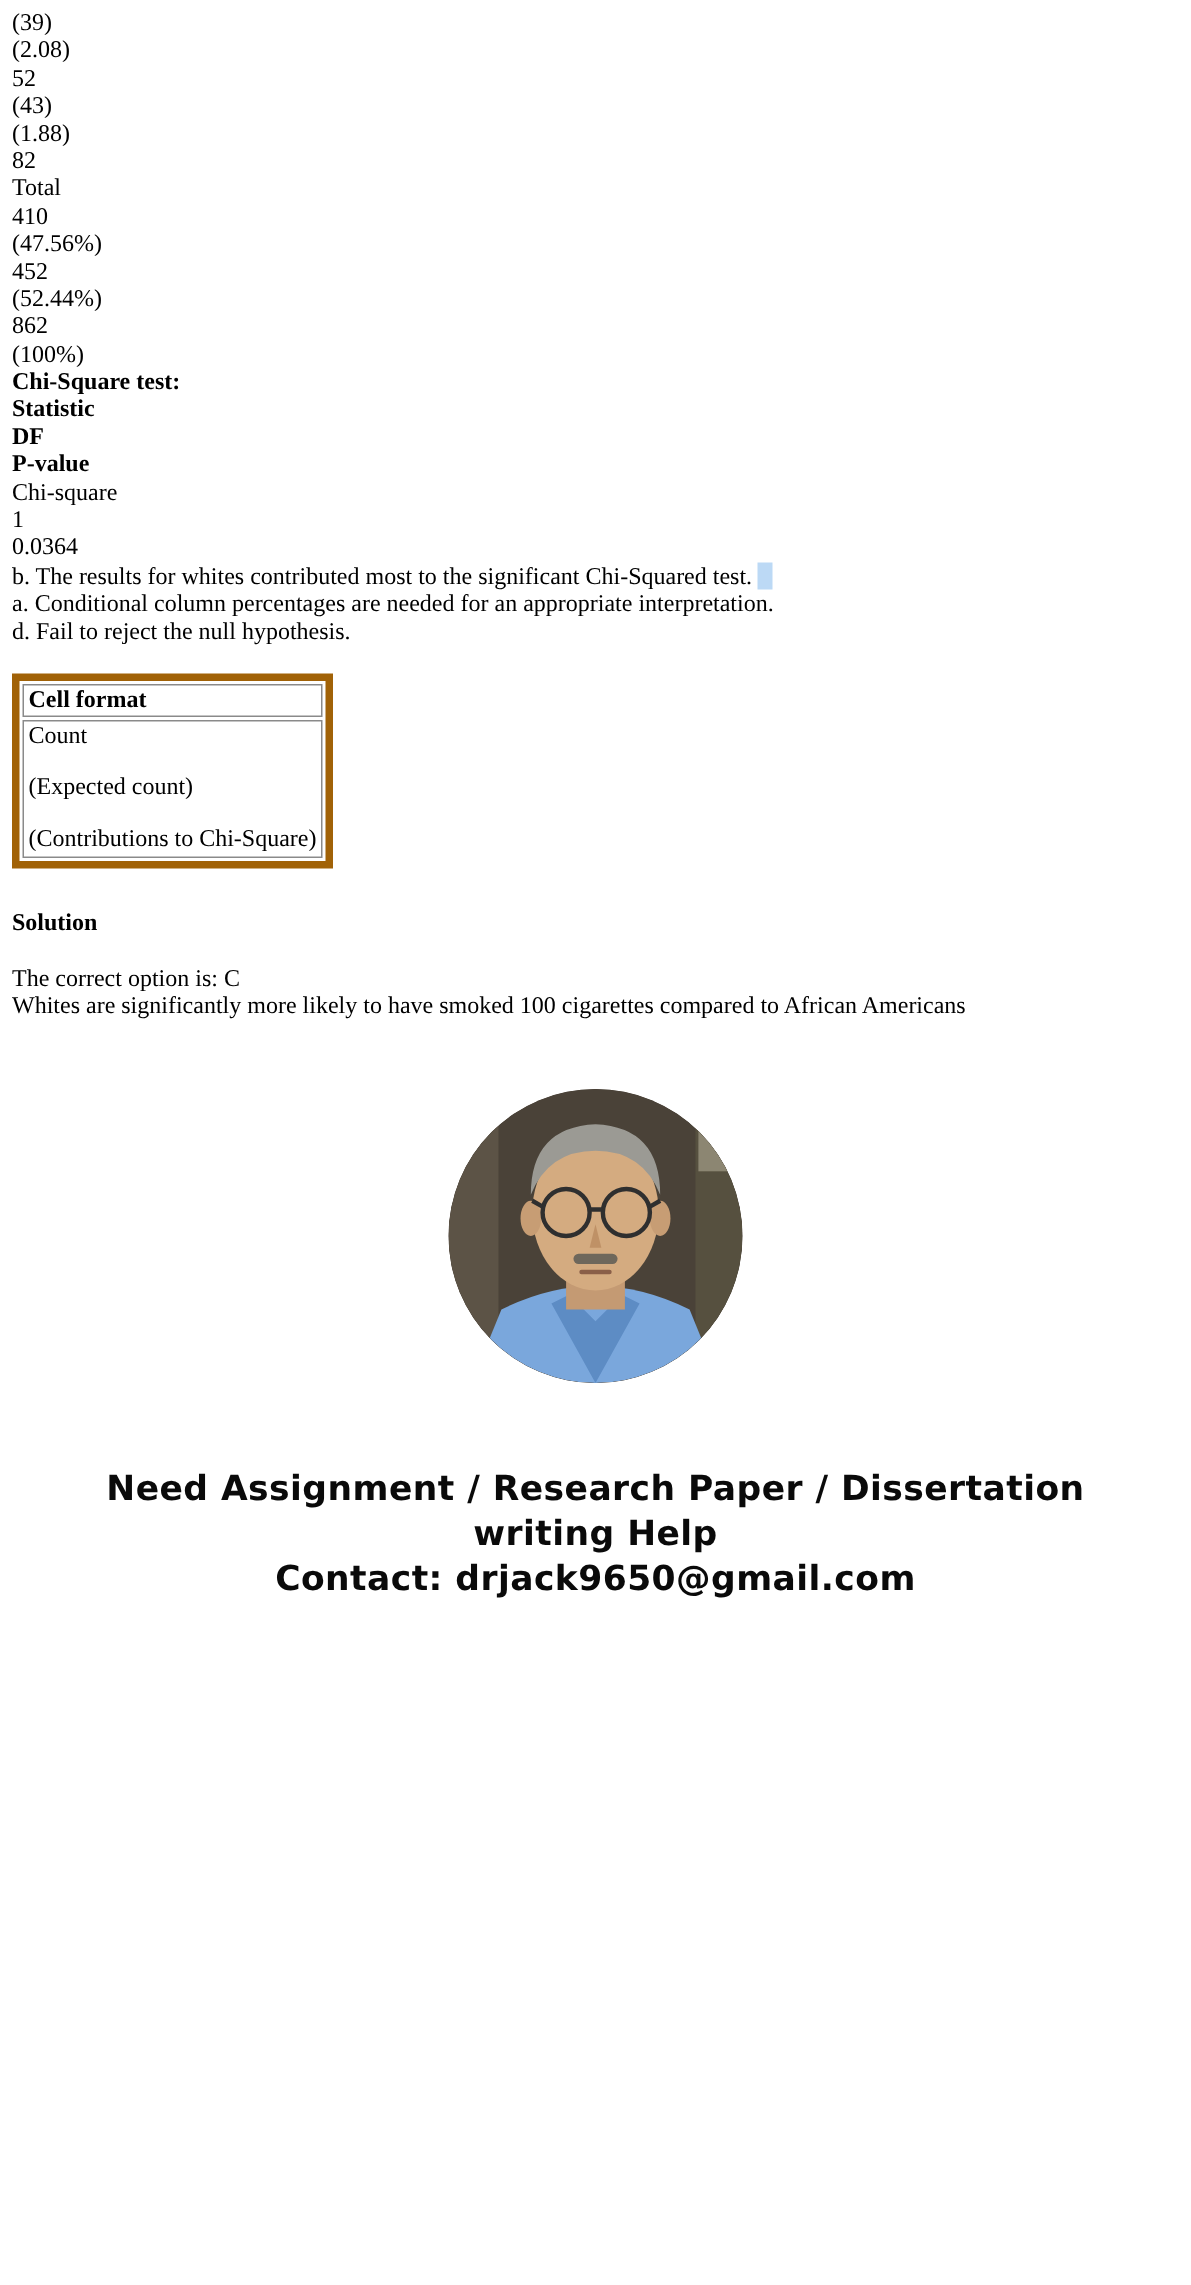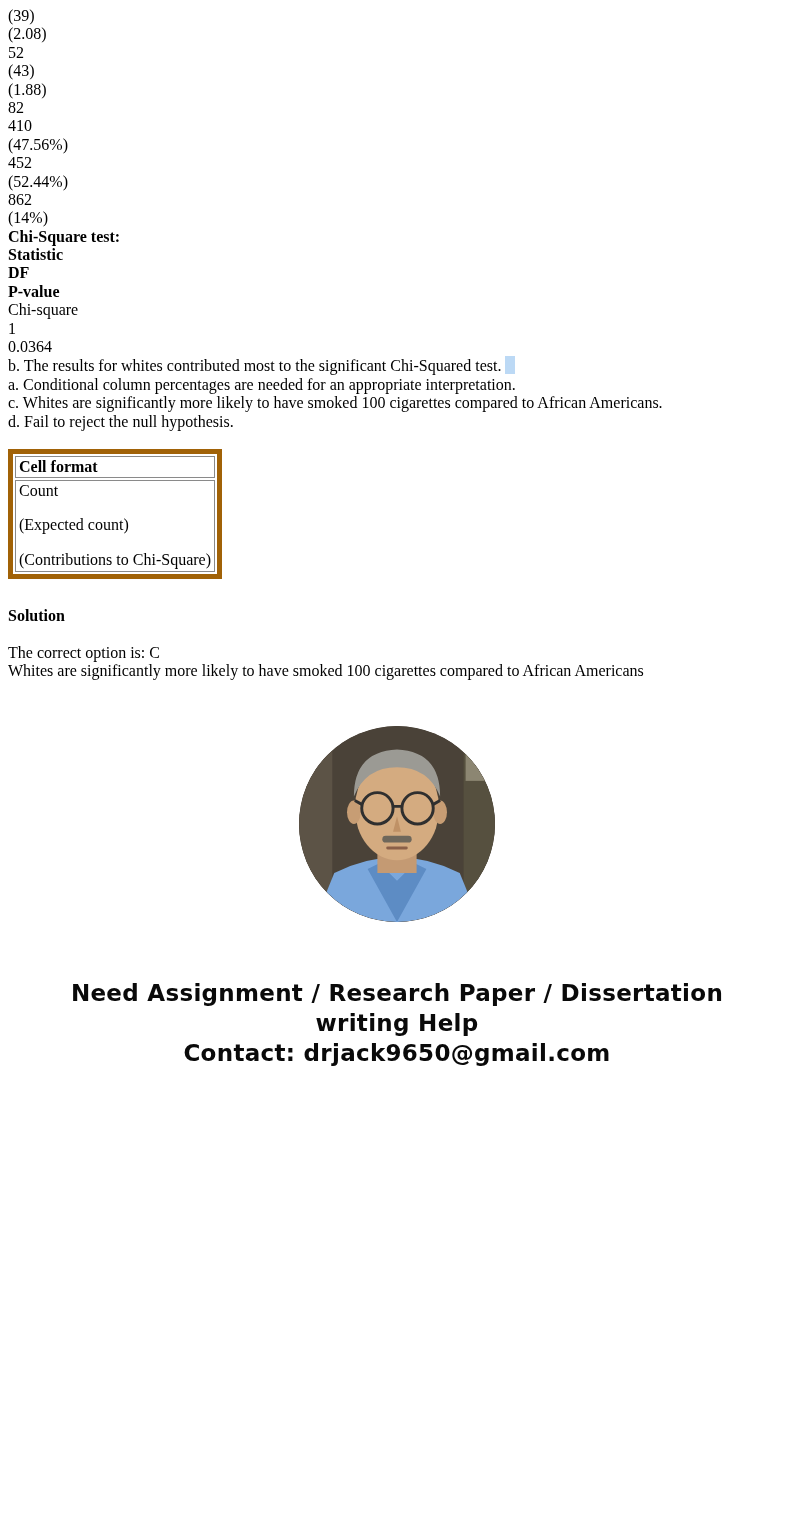--- a/index.html
+++ b/index.html
@@ -86,36 +86,36 @@
 
 <div class="doc">
 
   <div id="lines">
       <p>(39)</p>
       <p>(2.08)</p>
       <p>52</p>
       <p>(43)</p>
       <p>(1.88)</p>
       <p>82</p>
+      <p>Total</p>
       <p>410</p>
       <p>(47.56%)</p>
       <p>452</p>
       <p>(52.44%)</p>
       <p>862</p>
-      <p>(14%)</p>
+      <p>(100%)</p>
       <p class="b">Chi-Square test:</p>
       <p class="b">Statistic</p>
       <p class="b">DF</p>
       <p class="b">P-value</p>
       <p>Chi-square</p>
       <p>1</p>
       <p>0.0364</p>
       <p>b. The results for whites contributed most to the significant Chi-Squared test. <span class="hl"></span></p>
       <p>a. Conditional column percentages are needed for an appropriate interpretation.</p>
-      <p>c. Whites are significantly more likely to have smoked 100 cigarettes compared to African Americans.</p>
       <p>d. Fail to reject the null hypothesis.</p>
     </div>
 
   <table class="cell-format-table">
     <tbody>
       <tr>
         <td class="hdr">Cell format</td>
       </tr>
       <tr>
         <td id="cf-rows">

